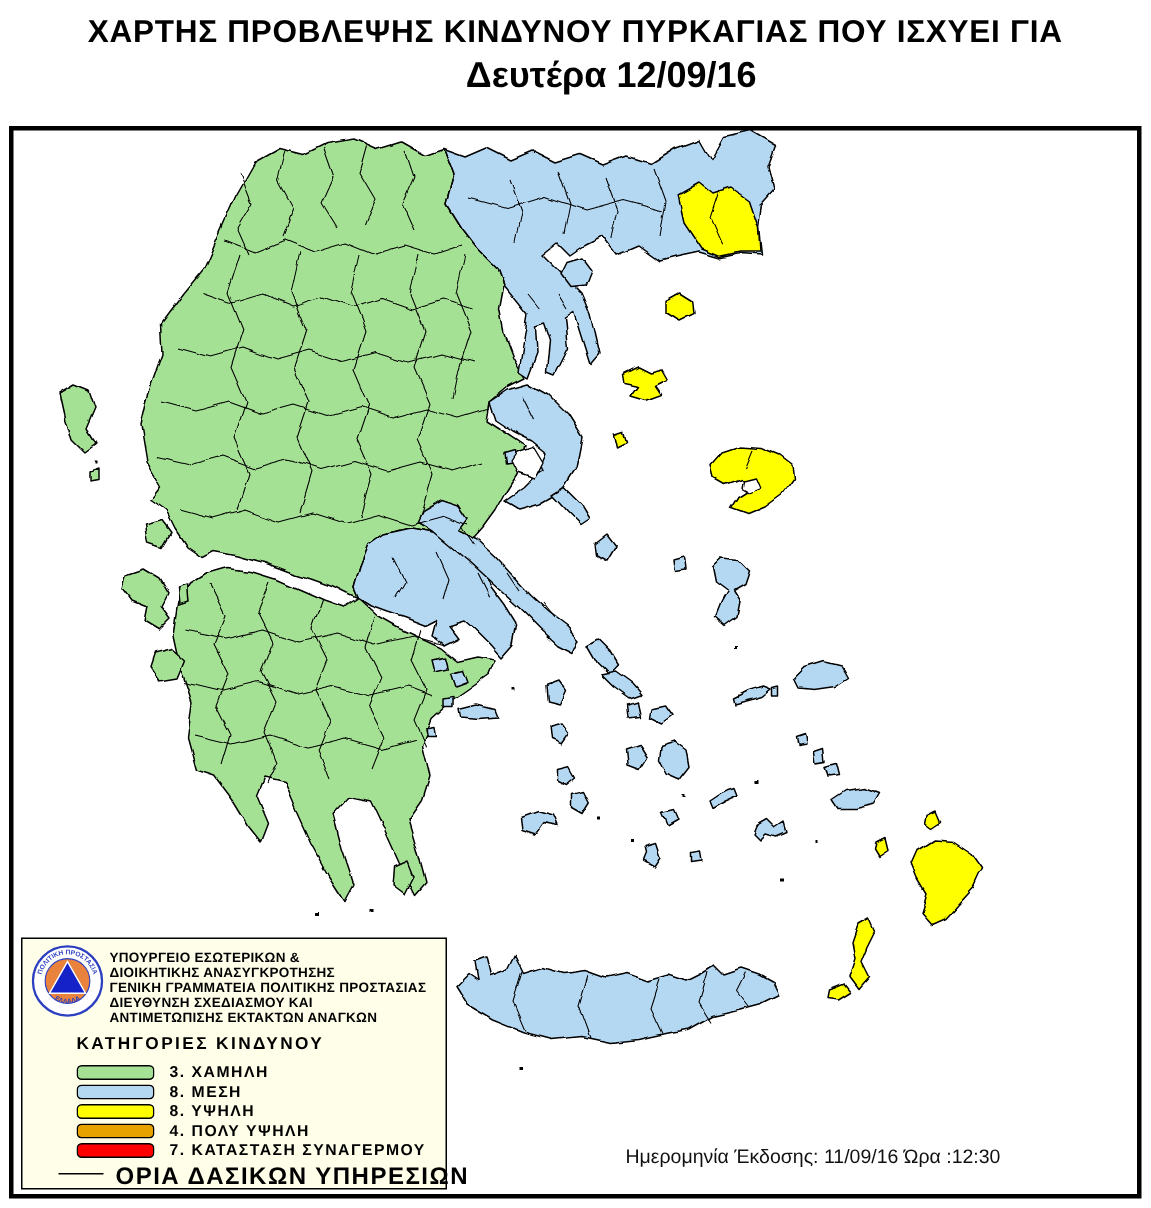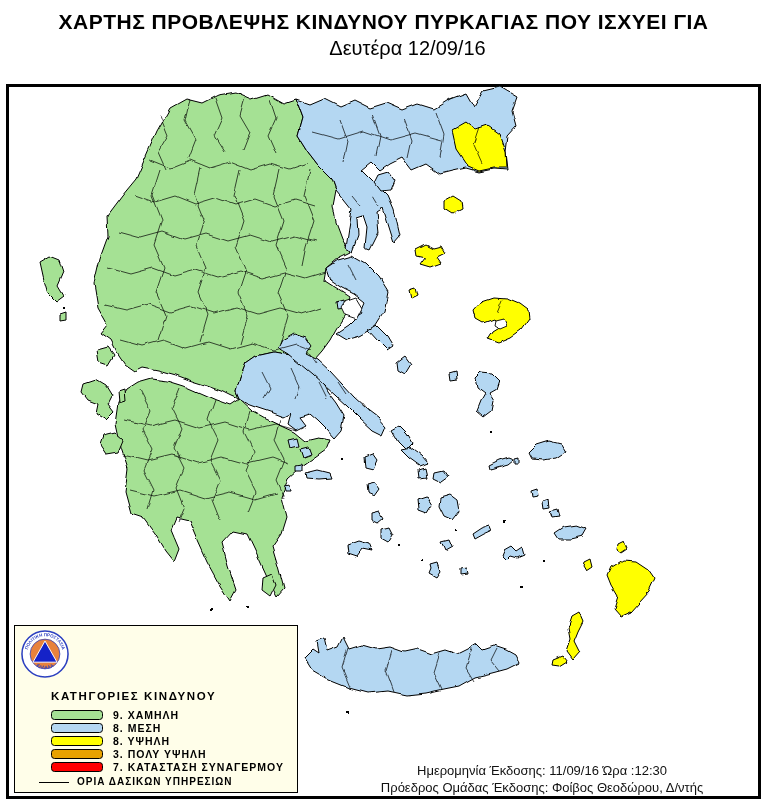--- a/index.html
+++ b/index.html
@@ -2,21 +2,21 @@
 <html><head>
 <meta charset="utf-8">
 <style>
   html,body{margin:0;padding:0;}
   body{
     width:767px;height:805px;position:relative;background:#ffffff;
     font-family:"Liberation Sans","DejaVu Sans",sans-serif;overflow:hidden;
   }
   .title-wrap{position:absolute;left:0;top:10px;width:767px;text-align:center;color:#000;}
   .title-line1{font-size:21px;font-weight:bold;letter-spacing:.5px;}
-  .title-line2{font-size:20px;font-weight:normal;margin-top:3px;padding-left:48px;}
+  .title-line2{font-size:24px;font-weight:bold;margin-top:3px;padding-left:48px;}
   .map-frame{
     position:absolute;left:6px;top:84px;width:749px;height:709px;
     border:3px solid #000;background:#fff;
   }
   #map-svg{position:absolute;left:0;top:0;}
   .legend-box{
     position:absolute;left:14px;top:625px;width:284px;height:168px;
     background:#FFFEE9;border:1px solid #000;box-sizing:border-box;color:#000;
   }
   .legend-head{position:absolute;left:6px;top:4px;}
@@ -28,21 +28,21 @@
     position:absolute;left:36px;top:64px;font-size:11.5px;font-weight:bold;letter-spacing:1.6px;
   }
   .cat-row{position:absolute;left:36px;height:11px;}
   .cat-swatch{position:absolute;left:0;top:0;width:52px;height:10px;}
   .cat-label{
     position:absolute;left:62px;top:-1px;font-size:10.5px;font-weight:bold;letter-spacing:1px;white-space:nowrap;
   }
   .boundary-row{position:absolute;left:24px;top:150px;height:14px;}
   .boundary-line{position:absolute;left:0;top:6px;width:30px;height:0;border-top:1.5px solid #000;}
   .boundary-label{
-    position:absolute;left:38px;top:0;font-size:10px;font-weight:bold;letter-spacing:1px;white-space:nowrap;
+    position:absolute;left:38px;top:0;font-size:16px;font-weight:bold;letter-spacing:1px;white-space:nowrap;
   }
   .footer{
     position:absolute;left:330px;top:762px;width:424px;text-align:center;
     font-size:13px;line-height:17px;color:#111;
   }
 </style>
 </head>
 <body>
 
 <div class="title-wrap">
@@ -212,56 +212,62 @@
       <path d="M 25,11.5 L 37.5,33.5 L 12.5,33.5 Z" stroke="#ffffff" stroke-width="1" fill="#1522C8"></path>
       <text font-size="4.6" font-weight="bold" fill="#2B3FC0" text-anchor="middle">
         <textPath href="#arcT" startOffset="50%">ΠΟΛΙΤΙΚΗ ΠΡΟΣΤΑΣΙΑ</textPath>
       </text>
       <text font-size="4.6" font-weight="bold" fill="#2B3FC0" text-anchor="middle">
         <textPath href="#arcB" startOffset="50%">ΕΛΛΑΔΑ</textPath>
       </text>
     </svg>
   </div>
 
+  <div class="ministry">
+    <div>ΥΠΟΥΡΓΕΙΟ ΕΣΩΤΕΡΙΚΩΝ &amp;</div>
+    <div>ΔΙΟΙΚΗΤΙΚΗΣ ΑΝΑΣΥΓΚΡΟΤΗΣΗΣ</div>
+    <div>ΓΕΝΙΚΗ ΓΡΑΜΜΑΤΕΙΑ ΠΟΛΙΤΙΚΗΣ ΠΡΟΣΤΑΣΙΑΣ</div>
+    <div>ΔΙΕΥΘΥΝΣΗ ΣΧΕΔΙΑΣΜΟΥ ΚΑΙ</div>
+    <div>ΑΝΤΙΜΕΤΩΠΙΣΗΣ ΕΚΤΑΚΤΩΝ ΑΝΑΓΚΩΝ</div>
+  </div>
 
   <div class="cat-title">ΚΑΤΗΓΟΡΙΕΣ ΚΙΝΔΥΝΟΥ</div>
 
   <div class="cat-row" style="top:84px;">
     <svg class="cat-swatch" width="52" height="10">
         <rect x="0.5" y="0.5" width="51" height="9" rx="3" stroke="#000" fill="#A5E194"></rect>
       </svg>
-    <span class="cat-label">9. ΧΑΜΗΛΗ</span>
+    <span class="cat-label">3. ΧΑΜΗΛΗ</span>
   </div>
   <div class="cat-row" style="top:97px;">
     <svg class="cat-swatch" width="52" height="10">
         <rect x="0.5" y="0.5" width="51" height="9" rx="3" stroke="#000" fill="#B4D7F2"></rect>
       </svg>
     <span class="cat-label">8. ΜΕΣΗ</span>
   </div>
   <div class="cat-row" style="top:110px;">
     <svg class="cat-swatch" width="52" height="10">
         <rect x="0.5" y="0.5" width="51" height="9" rx="3" stroke="#000" fill="#FFFF00"></rect>
       </svg>
     <span class="cat-label">8. ΥΨΗΛΗ</span>
   </div>
   <div class="cat-row" style="top:123px;">
     <svg class="cat-swatch" width="52" height="10">
         <rect x="0.5" y="0.5" width="51" height="9" rx="3" stroke="#000" fill="#E8A200"></rect>
       </svg>
-    <span class="cat-label">3. ΠΟΛΥ ΥΨΗΛΗ</span>
+    <span class="cat-label">4. ΠΟΛΥ ΥΨΗΛΗ</span>
   </div>
   <div class="cat-row" style="top:136px;">
     <svg class="cat-swatch" width="52" height="10">
         <rect x="0.5" y="0.5" width="51" height="9" rx="3" stroke="#000" fill="#FF0000"></rect>
       </svg>
     <span class="cat-label">7. ΚΑΤΑΣΤΑΣΗ ΣΥΝΑΓΕΡΜΟΥ</span>
   </div>
 
   <div class="boundary-row">
     <span class="boundary-line"></span>
     <span class="boundary-label">ΟΡΙΑ ΔΑΣΙΚΩΝ ΥΠΗΡΕΣΙΩΝ</span>
   </div>
 </div>
 
 <div class="footer">
   <div>Ημερομηνία Έκδοσης: 11/09/16  Ώρα :12:30</div>
-  <div>Πρόεδρος Ομάδας Έκδοσης: Φοίβος Θεοδώρου, Δ/ντής</div>
 </div>
 
 </body></html>

